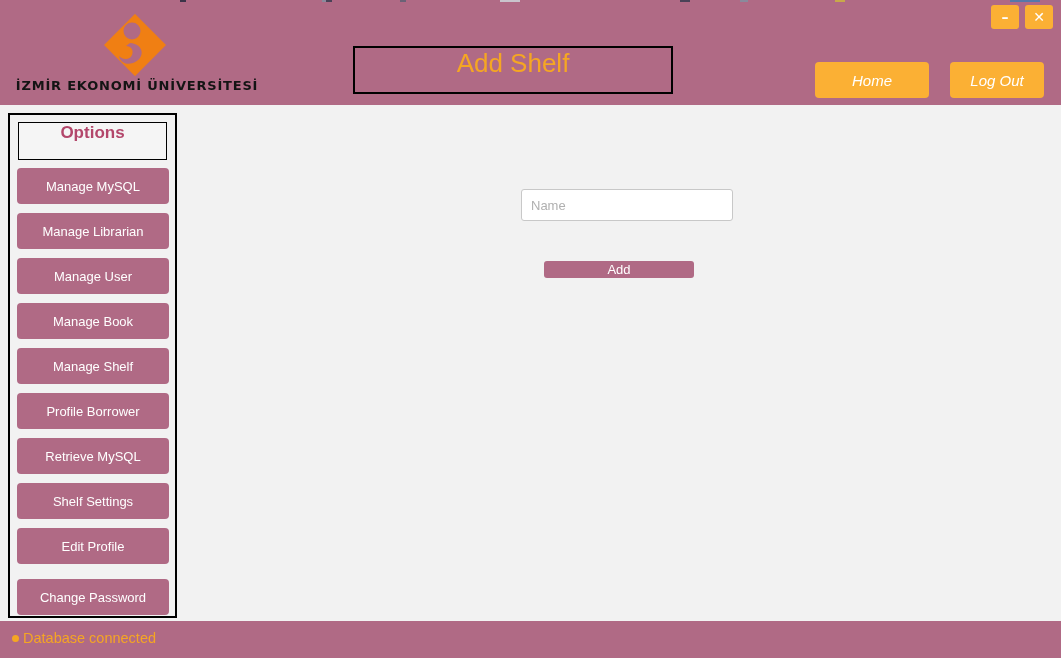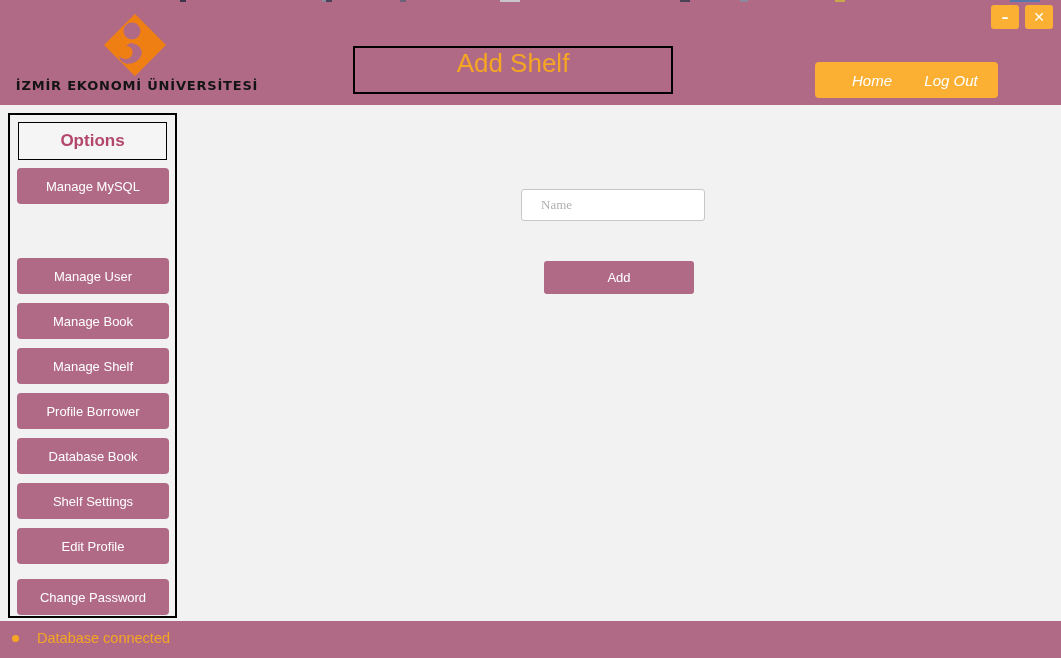--- a/index.html
+++ b/index.html
@@ -125,42 +125,41 @@
     background: #fbb034;
     border: none;
     border-radius: 4px;
     color: #ffffff;
     font-size: 15px;
     cursor: pointer;
     font-family: "Liberation Sans", sans-serif;
     font-style: italic;
   }
   .btn-home { left: 815px; width: 114px; }
-  .btn-logout { left: 904px; width: 94px; }
+  .btn-logout { left: 950px; width: 94px; }
 
   
   .sidebar {
     position: absolute;
     left: 8px; top: 113px;
     width: 169px;
     height: 505px;
     border: 2px solid #000000;
     background: #f2f2f2;
     box-sizing: border-box;
   }
   .options-header {
     position: absolute;
     left: 8px; top: 7px;
     width: 149px;
     height: 38px;
     border: 1.5px solid #000000;
     background: #f5f5f5;
     box-sizing: border-box;
     display: flex;
-    align-items: center;
     justify-content: center;
   }
   .options-header span {
     color: #b3476b;
     font-size: 17px;
     font-weight: bold;
     font-family: "Liberation Sans", sans-serif;
   }
   .side-btn {
     position: absolute;
@@ -174,39 +173,39 @@
     font-size: 13px;
     cursor: pointer;
     padding: 0;
     font-family: "Liberation Sans", sans-serif;
   }
 
   
   .name-input {
     position: absolute;
     left: 521px; top: 189px;
-    width: 184px;
+    width: 212px;
     height: 32px;
     background: #ffffff;
     border: 1px solid #c8c8c8;
     border-radius: 3px;
     box-sizing: border-box;
     font-size: 13px;
     color: #333333;
-    padding: 0 19px;
+    padding: 0 9px;
     outline: none;
-    font-family: Liberation Serif, serif;
+    font-family: Liberation Sans, sans-serif;
   }
   .name-input::placeholder { color: #b0b0b0; }
 
   .add-btn {
     position: absolute;
     left: 544px; top: 261px;
     width: 150px;
-    height: 33px;
+    height: 17px;
     background: #b06a85;
     border: none;
     border-radius: 3px;
     color: #ffffff;
     font-size: 13px;
     cursor: pointer;
     padding: 0;
     font-family: "Liberation Sans", sans-serif;
   }
 
@@ -216,21 +215,21 @@
     left: 0; top: 621px;
     width: 1061px;
     height: 37px;
     background: #b06a85;
   }
   .db-status {
     position: absolute;
     left: 12px; top: 9px;
     display: flex;
     align-items: center;
-    gap: 18px;
+    gap: 4px;
   }
   .db-dot {
     width: 7px; height: 7px;
     border-radius: 50%;
     background: #f5a623;
     display: inline-block;
   }
   .db-text {
     color: #f5a623;
     font-size: 14.5px;
@@ -271,25 +270,26 @@
     <button class="hdr-btn btn-home">Home</button>
     <button class="hdr-btn btn-logout">Log Out</button>
   </div>
 
   <div class="sidebar">
     <div class="options-header">
       <span>Options</span>
     </div>
 
     <button class="side-btn" style="top:53px">Manage MySQL</button>
+    <button class="side-btn" style="top:98px">Manage Librarian</button>
     <button class="side-btn" style="top:143px">Manage User</button>
     <button class="side-btn" style="top:188px">Manage Book</button>
     <button class="side-btn" style="top:233px">Manage Shelf</button>
     <button class="side-btn" style="top:278px">Profile Borrower</button>
-    <button class="side-btn" style="top:323px">Database Book</button>
+    <button class="side-btn" style="top:323px">Retrieve MySQL</button>
     <button class="side-btn" style="top:368px">Shelf Settings</button>
     <button class="side-btn" style="top:413px">Edit Profile</button>
     <button class="side-btn" style="top:464px">Change Password</button>
   </div>
 
   <div>
     <input class="name-input" type="text" placeholder="Name" style="">
     <button class="add-btn">Add</button>
   </div>
 

